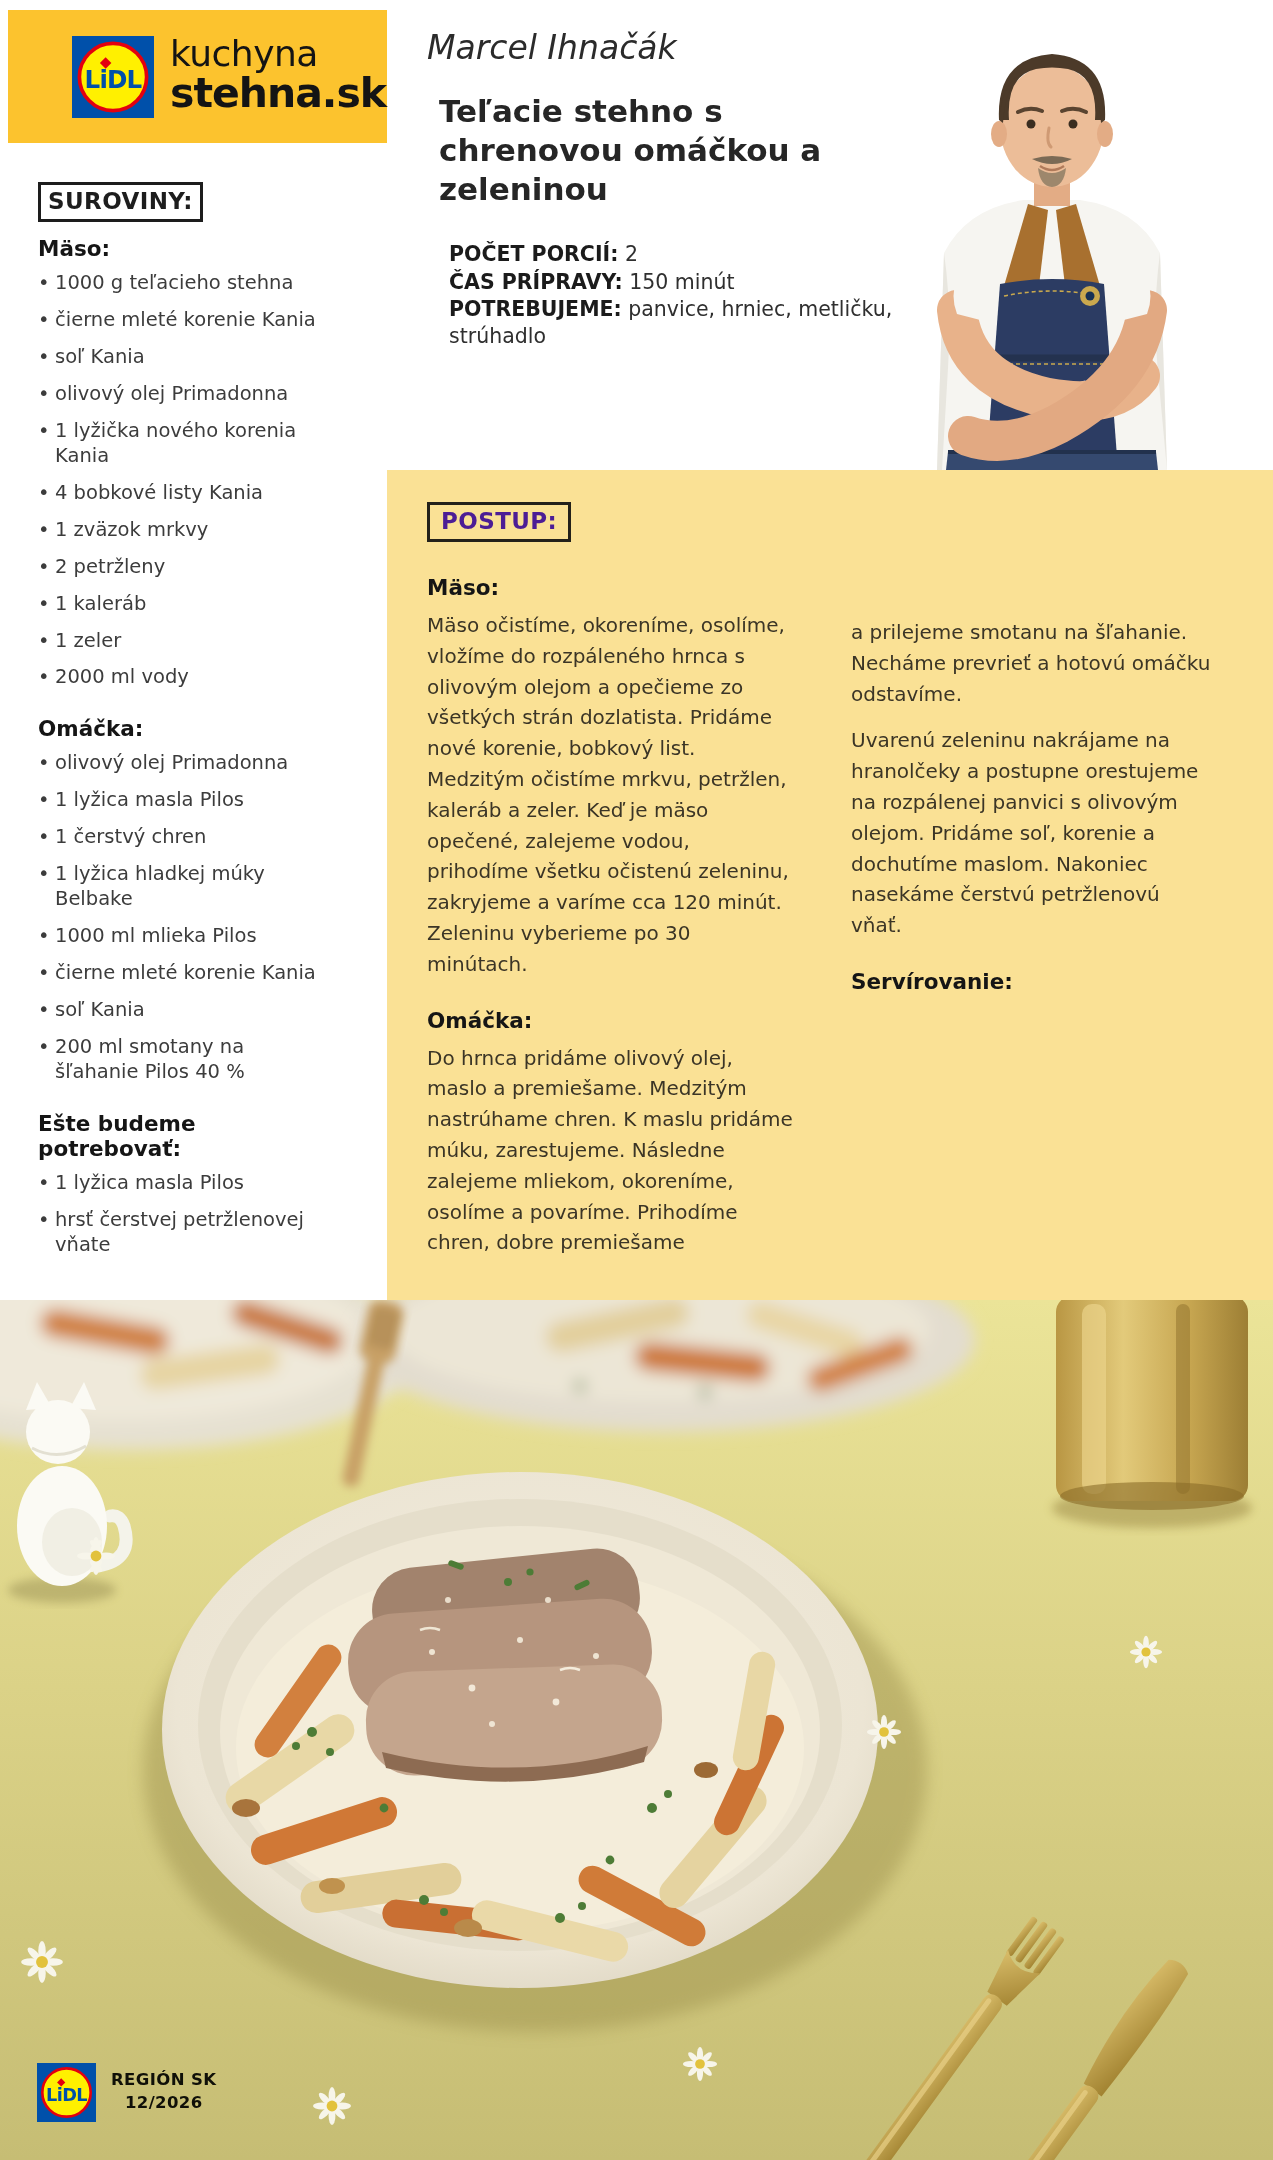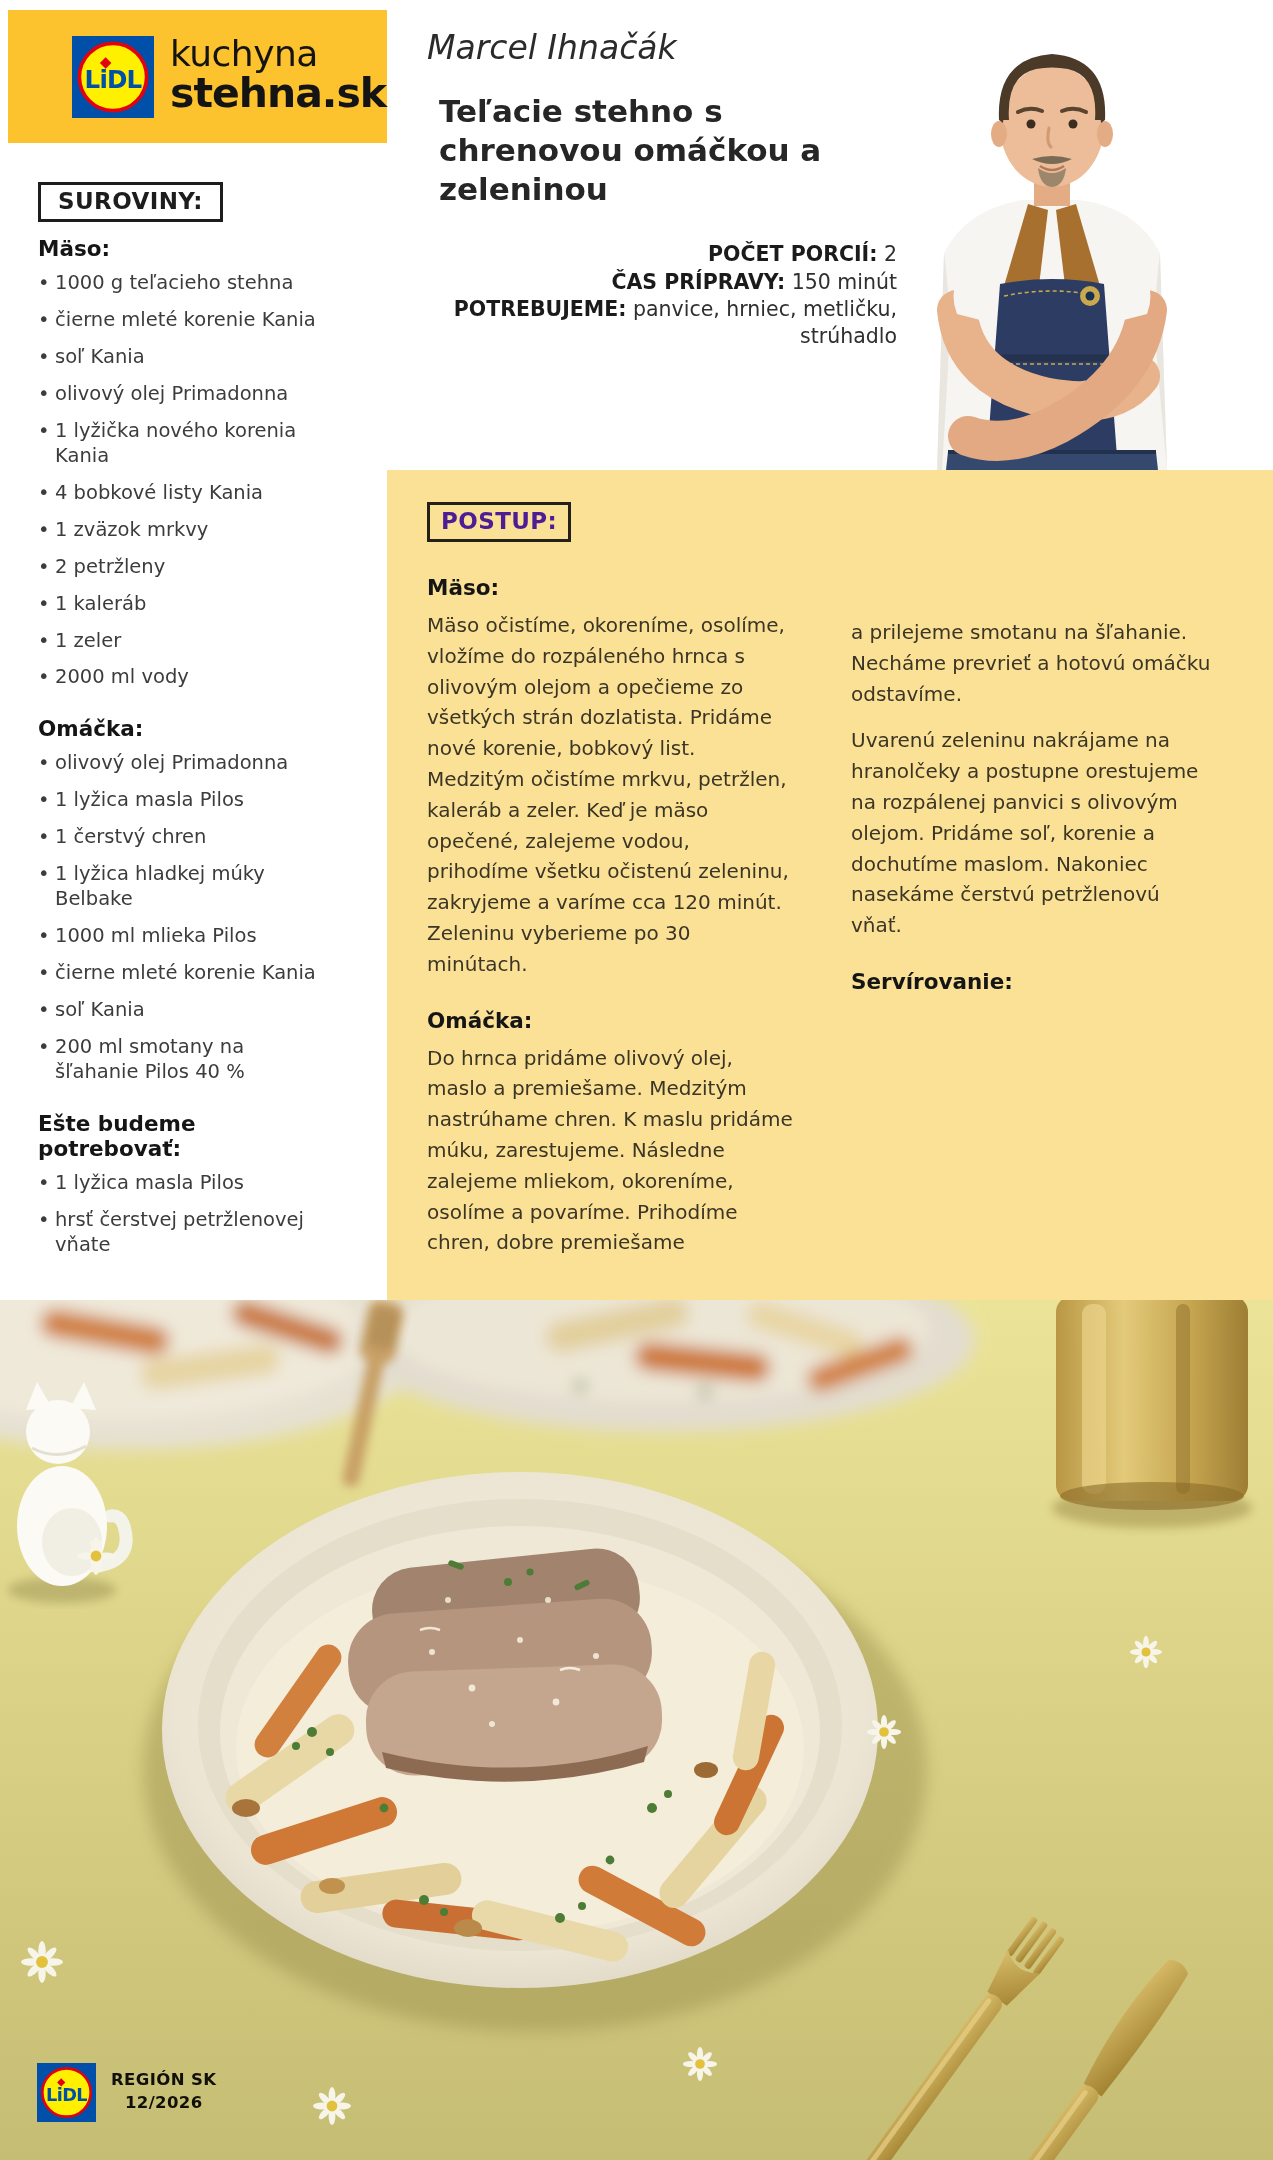--- a/index.html
+++ b/index.html
@@ -12,36 +12,36 @@
   
   .brand-box{position:absolute;left:8px;top:10px;width:379px;height:133px;background:#fcc32e;}
   .lidl-logo{position:absolute;}
   .brand-box .lidl-logo{left:64px;top:26px;width:82px;height:82px;}
   .brand-words{position:absolute;left:162px;top:26px;line-height:1.02;color:#141414;}
   .brand-words .w1{font-size:36px;font-weight:normal;letter-spacing:-0.5px;}
   .brand-words .w2{font-size:41px;font-weight:bold;letter-spacing:-1px;}
   
   .suroviny-box{
     position:absolute;left:38px;top:182px;display:inline-block;
-    border:3px solid #1d1d1d;padding:3px 17px 5px;
+    border:3px solid #1d1d1d;padding:3px 7px 5px;
     font-size:23px;font-weight:bold;color:#1d1d1d;letter-spacing:.4px;
   }
   .ingredients{position:absolute;left:38px;top:236px;width:300px;}
   .ing-title{font-size:21.5px;font-weight:bold;color:#151515;margin:26px 0 10px;}
   .ing-title.first{margin-top:0;}
   .ingredients ul{list-style:none;margin:0;padding:0;width:288px;}
   .ingredients li{
     position:relative;padding-left:17px;margin-bottom:12px;
     font-size:19.5px;line-height:1.28;color:#3c3c3c;
   }
   .ingredients li::before{content:"•";position:absolute;left:0;top:0;color:#3c3c3c;}
   
   .chef-name{position:absolute;left:427px;top:28px;font-size:33px;font-style:italic;color:#2b2b2b;}
   .recipe-title{position:absolute;left:427px;top:80px;width:455px;font-size:31px;font-weight:bold;line-height:1.26;color:#262626;}
-  .meta{position:absolute;left:427px;top:241px;width:470px;font-size:20.5px;line-height:1.3;color:#2f2f2f;text-align:right;}
+  .meta{position:absolute;left:449px;top:241px;width:470px;font-size:20.5px;line-height:1.3;color:#2f2f2f;}
   .meta p{margin:0 0 1px;}
   .meta strong{color:#1b1b1b;}
   
   .chef-photo{position:absolute;left:852px;top:28px;width:400px;height:442px;}
   
   .panel{position:absolute;left:387px;top:470px;width:886px;height:830px;background:#fae195;}
   .postup-box{
     position:absolute;left:40px;top:32px;display:inline-block;
     border:3px solid #23211a;padding:3px 11px 5px;
     font-size:23px;font-weight:bold;color:#4c1d95;letter-spacing:.4px;

